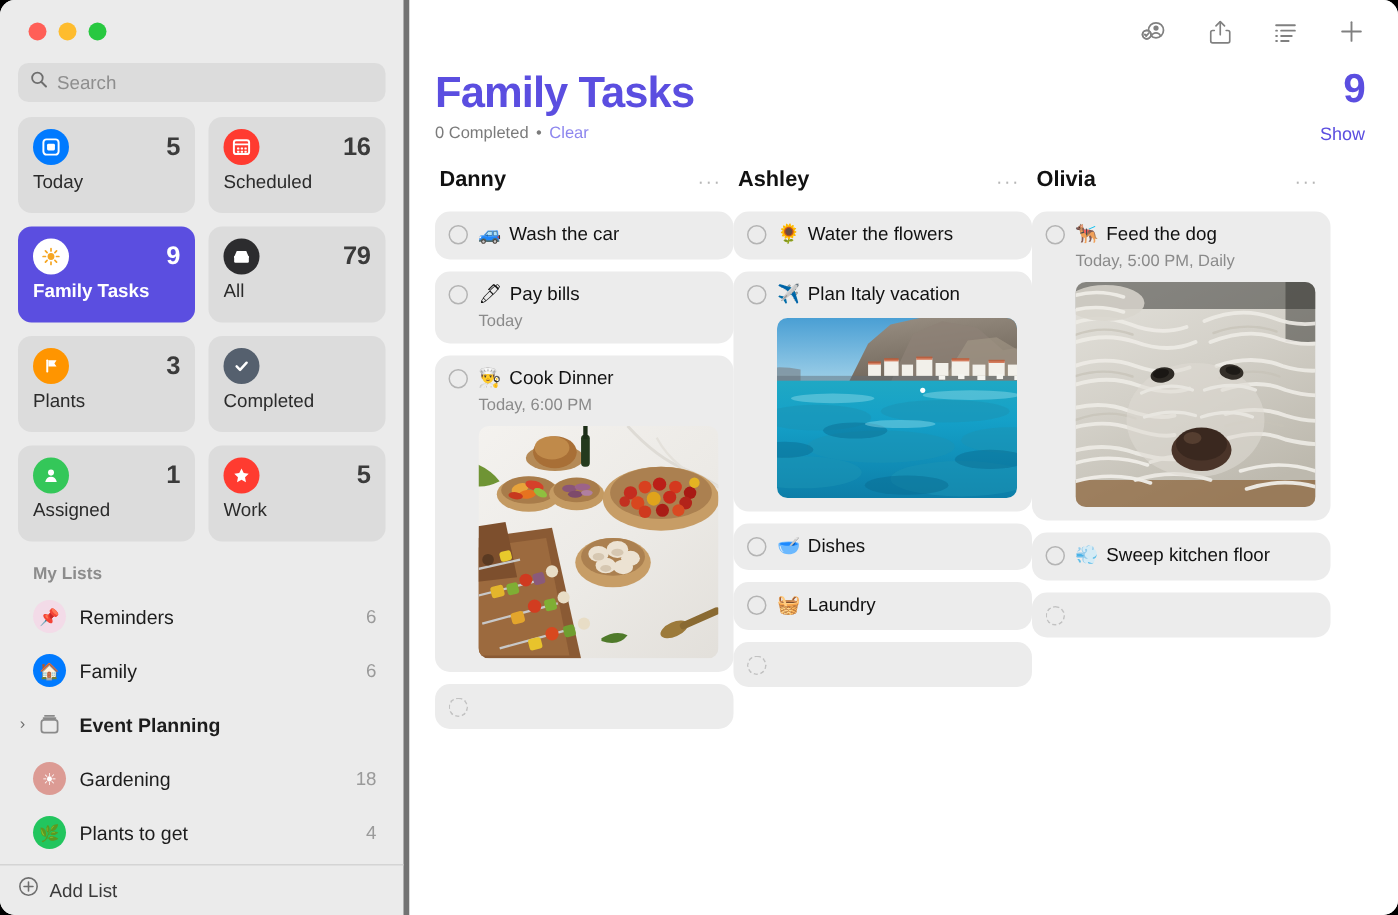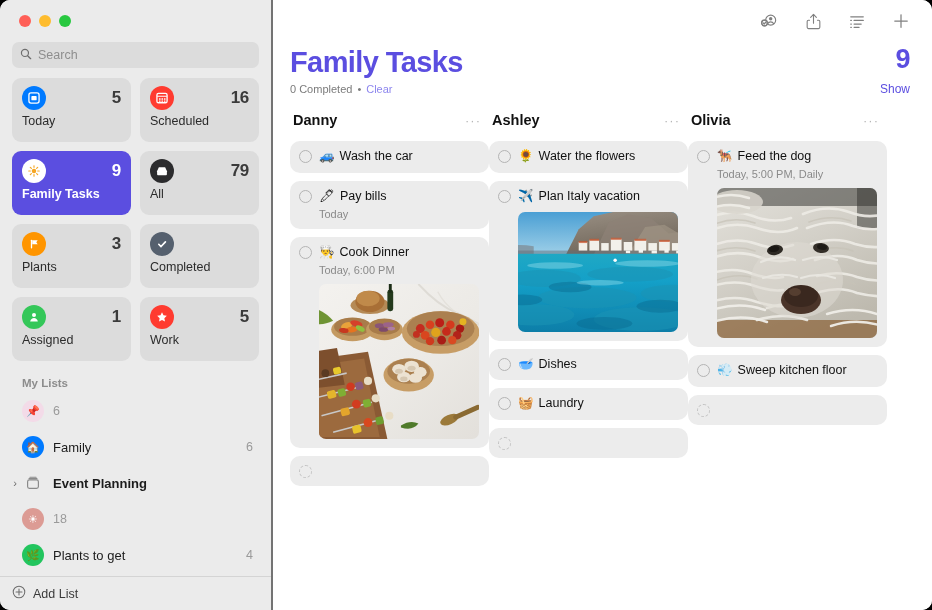--- a/index.html
+++ b/index.html
@@ -15,21 +15,21 @@
     background: #ffffff;
     border-radius: 10px;
     overflow: hidden;
   }
 
   
   .sidebar {
     width: 273px; flex: 0 0 273px;
     background: #ebebeb;
     display: flex; flex-direction: column;
-    border-right: 2px solid #737373;
+    border-right: 4px solid #737373;
     position: relative;
   }
   .traffic {
     height: 42px; display: flex; align-items: center;
     padding-left: 19px; gap: 8px;
   }
   .dot { width: 12px; height: 12px; border-radius: 50%; }
   .dot.red { background: #ff5f57; }
   .dot.yellow { background: #febc2e; }
   .dot.green { background: #28c840; }
@@ -312,20 +312,21 @@
           </div>
           <div class="sc-label">Work</div>
         </div>
       </div>
 
     <div class="mylists-title">My Lists</div>
 
     <div class="list-rows" id="list-rows">
         <div class="list-row">
           <span class="lr-icon" style="background: rgb(243, 219, 232); font-size: 11px;">📌</span>
+          <span class="lr-label">Reminders</span>
           <span class="lr-count">6</span>
         </div>
         <div class="list-row">
           <span class="lr-icon" style="background: rgb(0, 122, 255); font-size: 11px;">🏠</span>
           <span class="lr-label">Family</span>
           <span class="lr-count">6</span>
         </div>
         <div class="list-row">
           <span class="disclosure">›</span>
           <span class="lr-icon" style="background: transparent;">
@@ -333,20 +334,21 @@
               <rect x="4" y="6.6" width="12" height="9.4" rx="2"></rect>
               <path d="M5.6 5.2h8.8" stroke-linecap="round"></path>
               <path d="M6.6 3.6h6.8" stroke-linecap="round"></path>
             </svg>
           </span>
           <span class="lr-label bold">Event Planning</span>
           <span class="lr-count"></span>
         </div>
         <div class="list-row">
           <span class="lr-icon" style="background: rgb(220, 155, 148); font-size: 11px;">☀</span>
+          <span class="lr-label">Gardening</span>
           <span class="lr-count">18</span>
         </div>
         <div class="list-row">
           <span class="lr-icon" style="background: rgb(34, 197, 94); font-size: 11px;">🌿</span>
           <span class="lr-label">Plants to get</span>
           <span class="lr-count">4</span>
         </div>
       </div>
 
     <div class="sidebar-footer">

